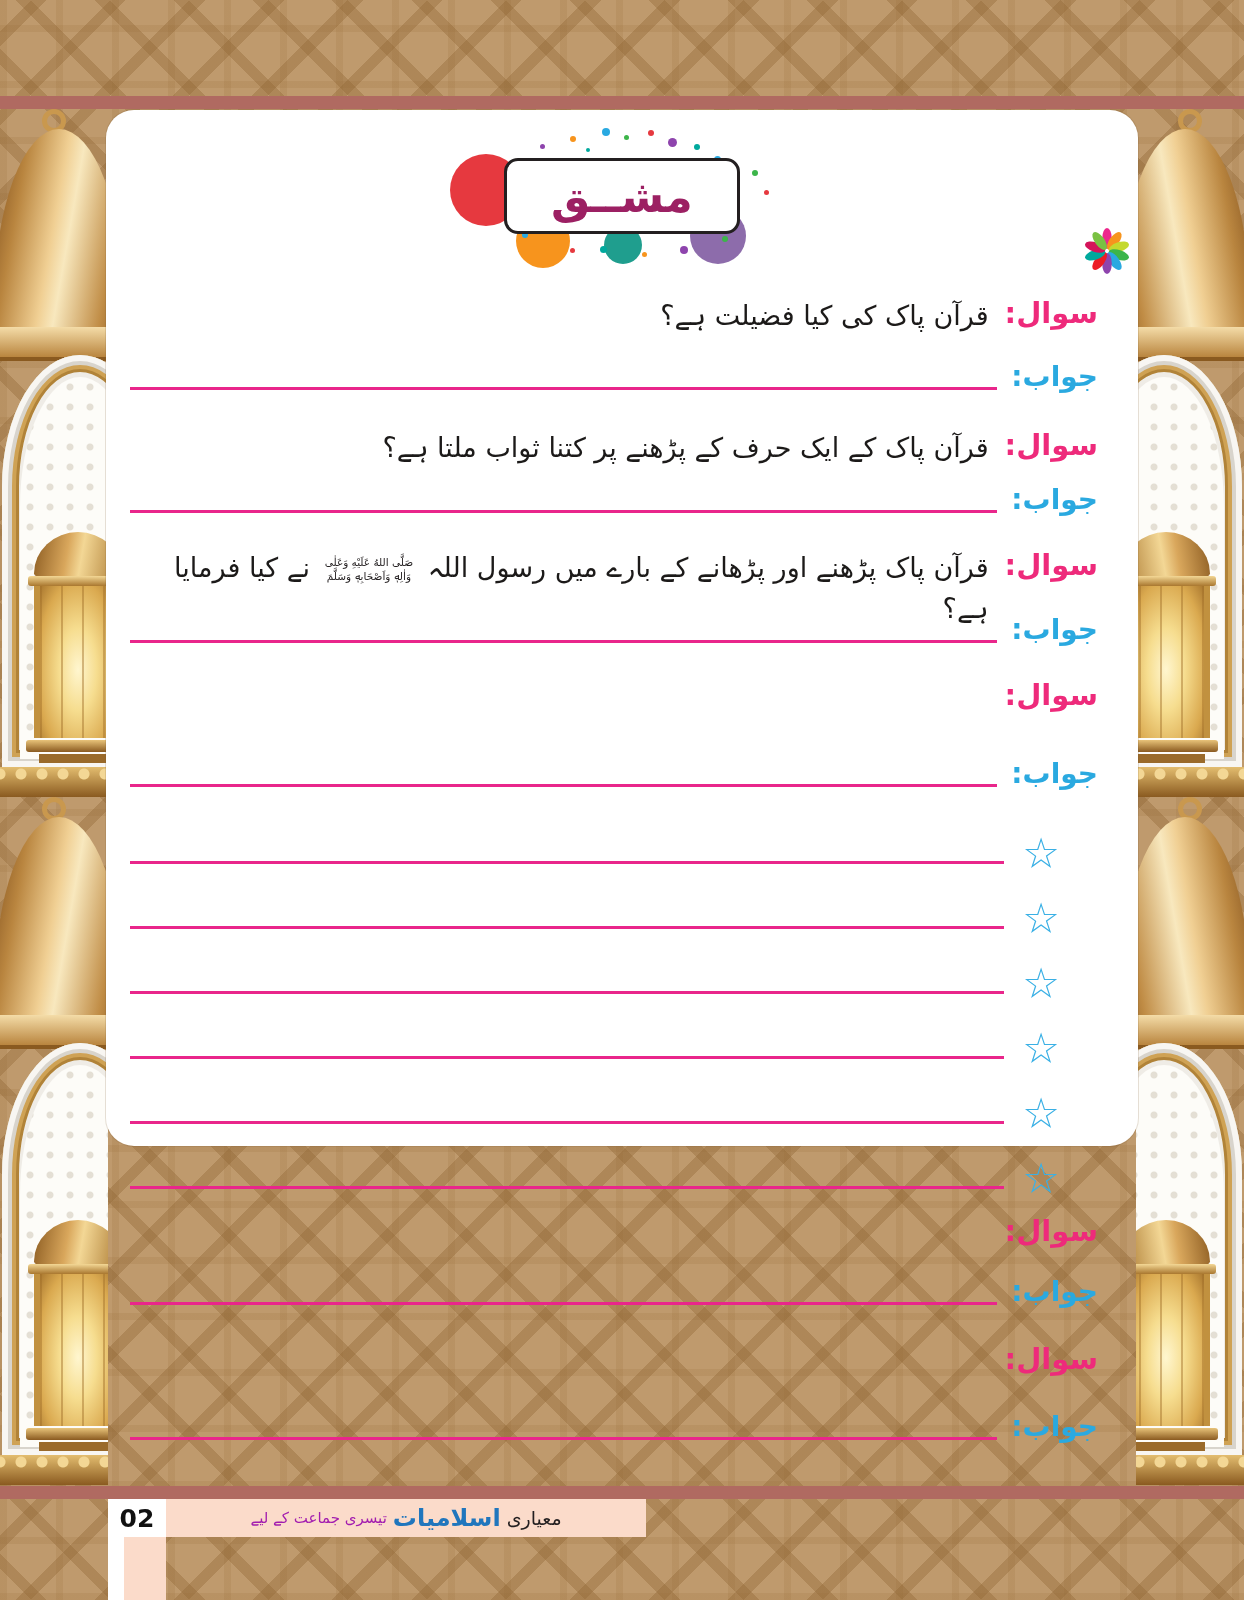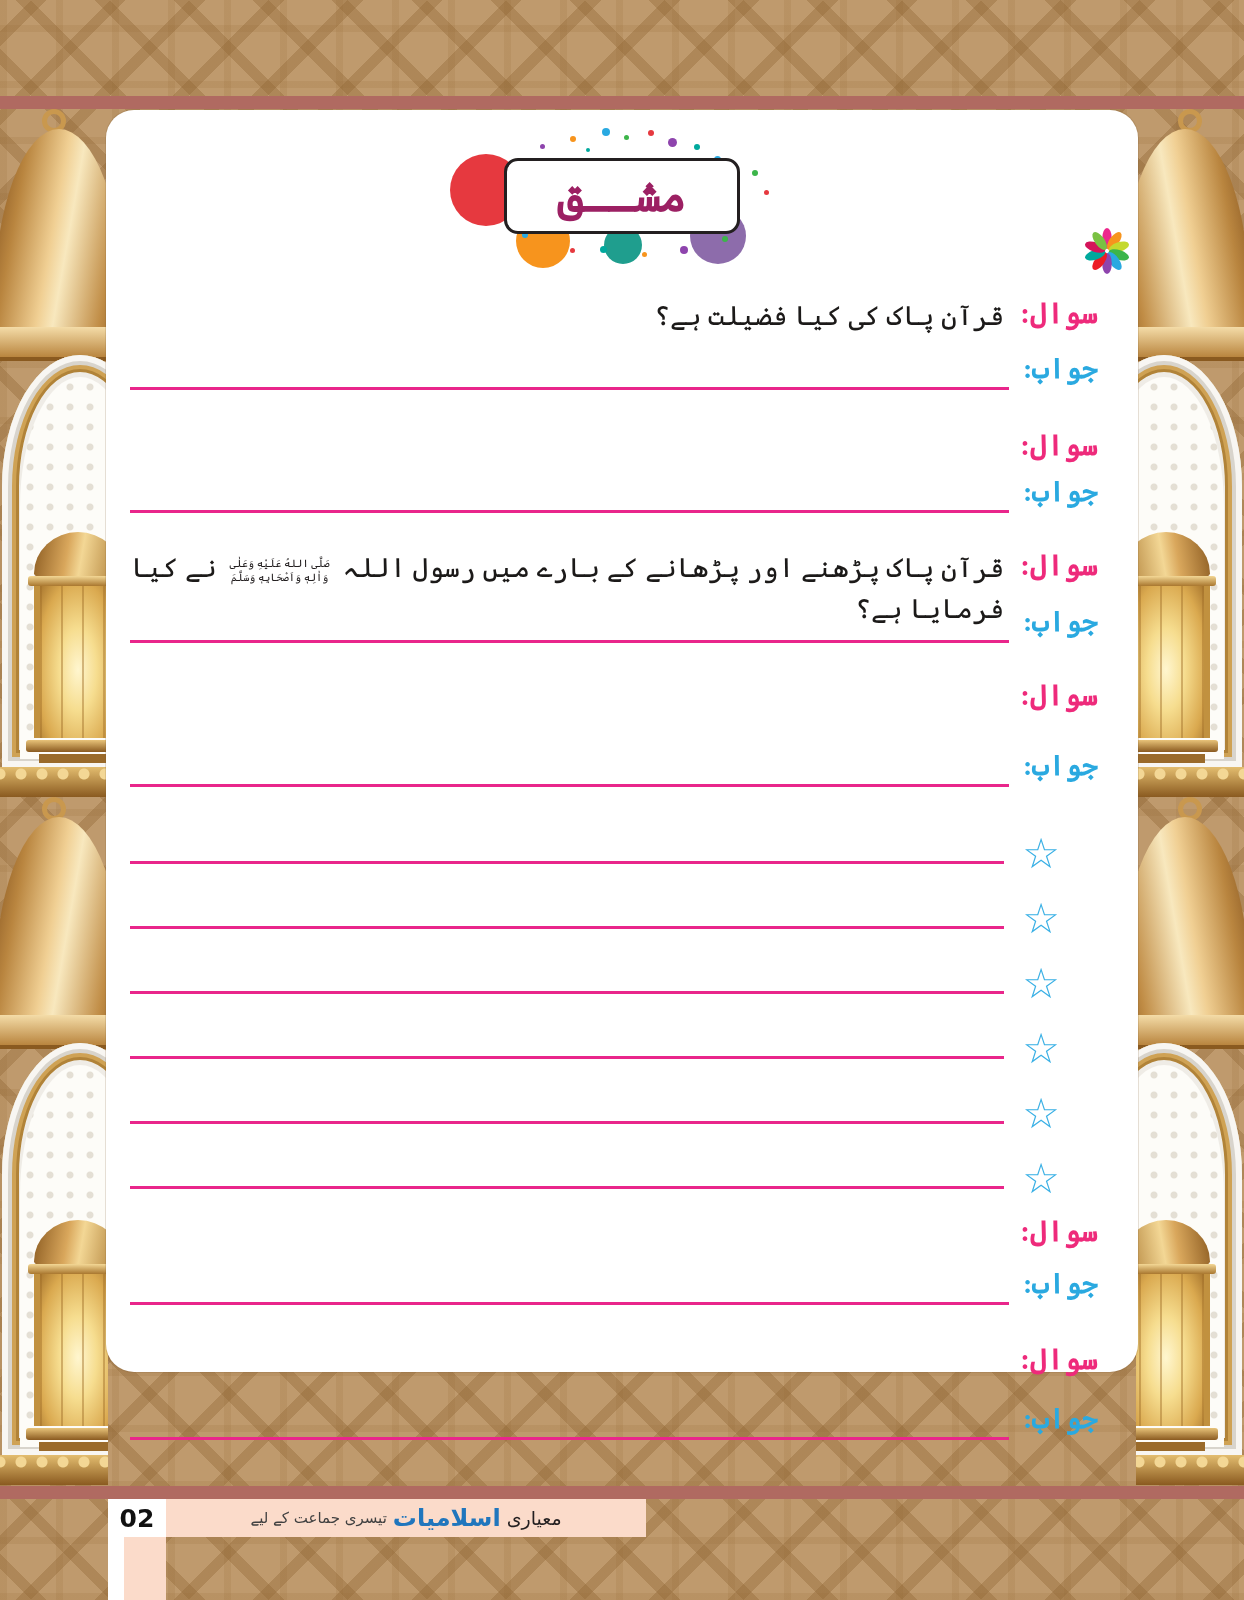--- a/index.html
+++ b/index.html
@@ -46,59 +46,59 @@
     border-left:6px solid #c1913f; border-right:6px solid #c1913f; }
   .l-base { width:104px; height:12px; margin-top:2px; background:linear-gradient(180deg,#e8c379,#8a5a20); border-radius:3px; }
   .l-foot { width:78px; height:9px; margin:2px auto 0; background:#9a6a2a; }
   .ledge { position:absolute; bottom:0; left:-10px; width:196px; height:30px;
     background:
       radial-gradient(circle at 10px 7px, #f3d795 5px, rgba(0,0,0,0) 6px),
       linear-gradient(180deg,#e3bd6f,#8a5a20);
     background-size:21px 30px, 100% 100%; }
 
   
-  .card { position:absolute; left:106px; top:110px; width:1032px; height:1262px; background:#ffffff;
-    border-radius:28px; box-shadow:0 0 0 1px rgba(120,90,50,.18); direction:rtl;font-family:Liberation Serif, serif; }
+  .card { position:absolute; left:106px; top:110px; width:1032px; height:1036px; background:#ffffff;
+    border-radius:28px; box-shadow:0 0 0 1px rgba(120,90,50,.18); direction:rtl; }
 
   
   .title-group { position:absolute; top:18px; left:50%; transform:translateX(-50%); width:340px; height:136px; direction:ltr; }
   .c-circle { position:absolute; border-radius:50%; }
   .dot { position:absolute; border-radius:50%; }
   .title-box { position:absolute; top:30px; left:50%; transform:translateX(-50%); width:236px; height:76px;
     background:#ffffff; border:3px solid #231f20; border-radius:14px; display:flex; align-items:center; justify-content:center; }
   .title-box span { font-size:44px; font-weight:bold; color:#9c2063; }
 
   
   .heading-row { position:absolute; top:118px; right:8px; display:flex; align-items:center; gap:10px; }
   .heading-text { font-size:33px; font-weight:bold; color:#9c2063; }
 
   
   .q-row { position:absolute; right:40px; left:24px; display:flex; align-items:flex-start; gap:16px; }
   .q-label { font-size:29px; font-weight:bold; color:#ee2a7b; white-space:nowrap; }
   .q-text { font-size:27px; color:#1c1a19; max-width:900px; line-height:1.5; text-align:right; }
   .honorific { display:inline-block; vertical-align:middle; font-size:10.5px; line-height:1.3; color:#231f20; text-align:center; margin:0 6px; }
 
   
-  .a-row { position:absolute; right:40px; left:24px; height:48px; display:flex; align-items:flex-start; gap:14px; }
+  .a-row { position:absolute; right:40px; left:24px; height:48px; display:flex; align-items:center; gap:14px; }
   .a-label { font-size:28px; font-weight:bold; color:#2aa9e0; white-space:nowrap; }
   .a-line { flex:1; align-self:flex-end; margin-bottom:10px; border-bottom:3px solid #e9268b; }
 
   
   .star-row { position:absolute; right:78px; left:24px; height:52px; display:flex; align-items:center; gap:18px; }
   .star { font-size:42px; color:#3ab0e5; line-height:1; }
   .star-line { flex:1; align-self:flex-end; margin-bottom:16px; border-bottom:3px solid #e9268b; }
 
   
   .pg-box { position:absolute; left:108px; top:1499px; width:58px; height:38px; background:#ffffff;
     display:flex; align-items:center; justify-content:center; font-size:25px; font-weight:bold; color:#111; }
   .series-strip { position:absolute; left:166px; top:1499px; width:480px; height:38px; background:#fbdbca;
     direction:rtl; display:flex; align-items:center; justify-content:center; gap:6px; }
   .series-strip .s1 { font-size:19px; color:#231f20; }
   .series-strip .s2 { font-size:24px; font-weight:bold; color:#2076bd; }
-  .series-strip .s3 { font-size:15px; color:#404040; }
+  .series-strip .s3 { font-size:15px; color:#a21caf; }
   .tab-white { position:absolute; left:108px; top:1537px; width:16px; height:63px; background:#ffffff; }
   .tab-peach { position:absolute; left:124px; top:1537px; width:42px; height:63px; background:#fbdbca; }
 </style>
 </head>
 <body>
 
 <div class="page">
 
   <div class="rule top"></div>
   <div class="rule bottom"></div>
@@ -219,20 +219,21 @@
       <span class="q-label">سوال:</span>
       <span class="q-text">قرآن پاک کی کیا فضیلت ہے؟</span>
     </div>
     <div class="a-row" style="top:242px;">
       <span class="a-label">جواب:</span>
       <span class="a-line"></span>
     </div>
 
     <div class="q-row" style="top:318px;">
       <span class="q-label">سوال:</span>
+      <span class="q-text">قرآن پاک کے ایک حرف کے پڑھنے پر کتنا ثواب ملتا ہے؟</span>
     </div>
     <div class="a-row" style="top:365px;">
       <span class="a-label">جواب:</span>
       <span class="a-line"></span>
     </div>
 
     <div class="q-row" style="top:438px;">
       <span class="q-label">سوال:</span>
       <span class="q-text">
         <span>قرآن پاک پڑھنے اور پڑھانے کے بارے میں رسول اللہ</span>

